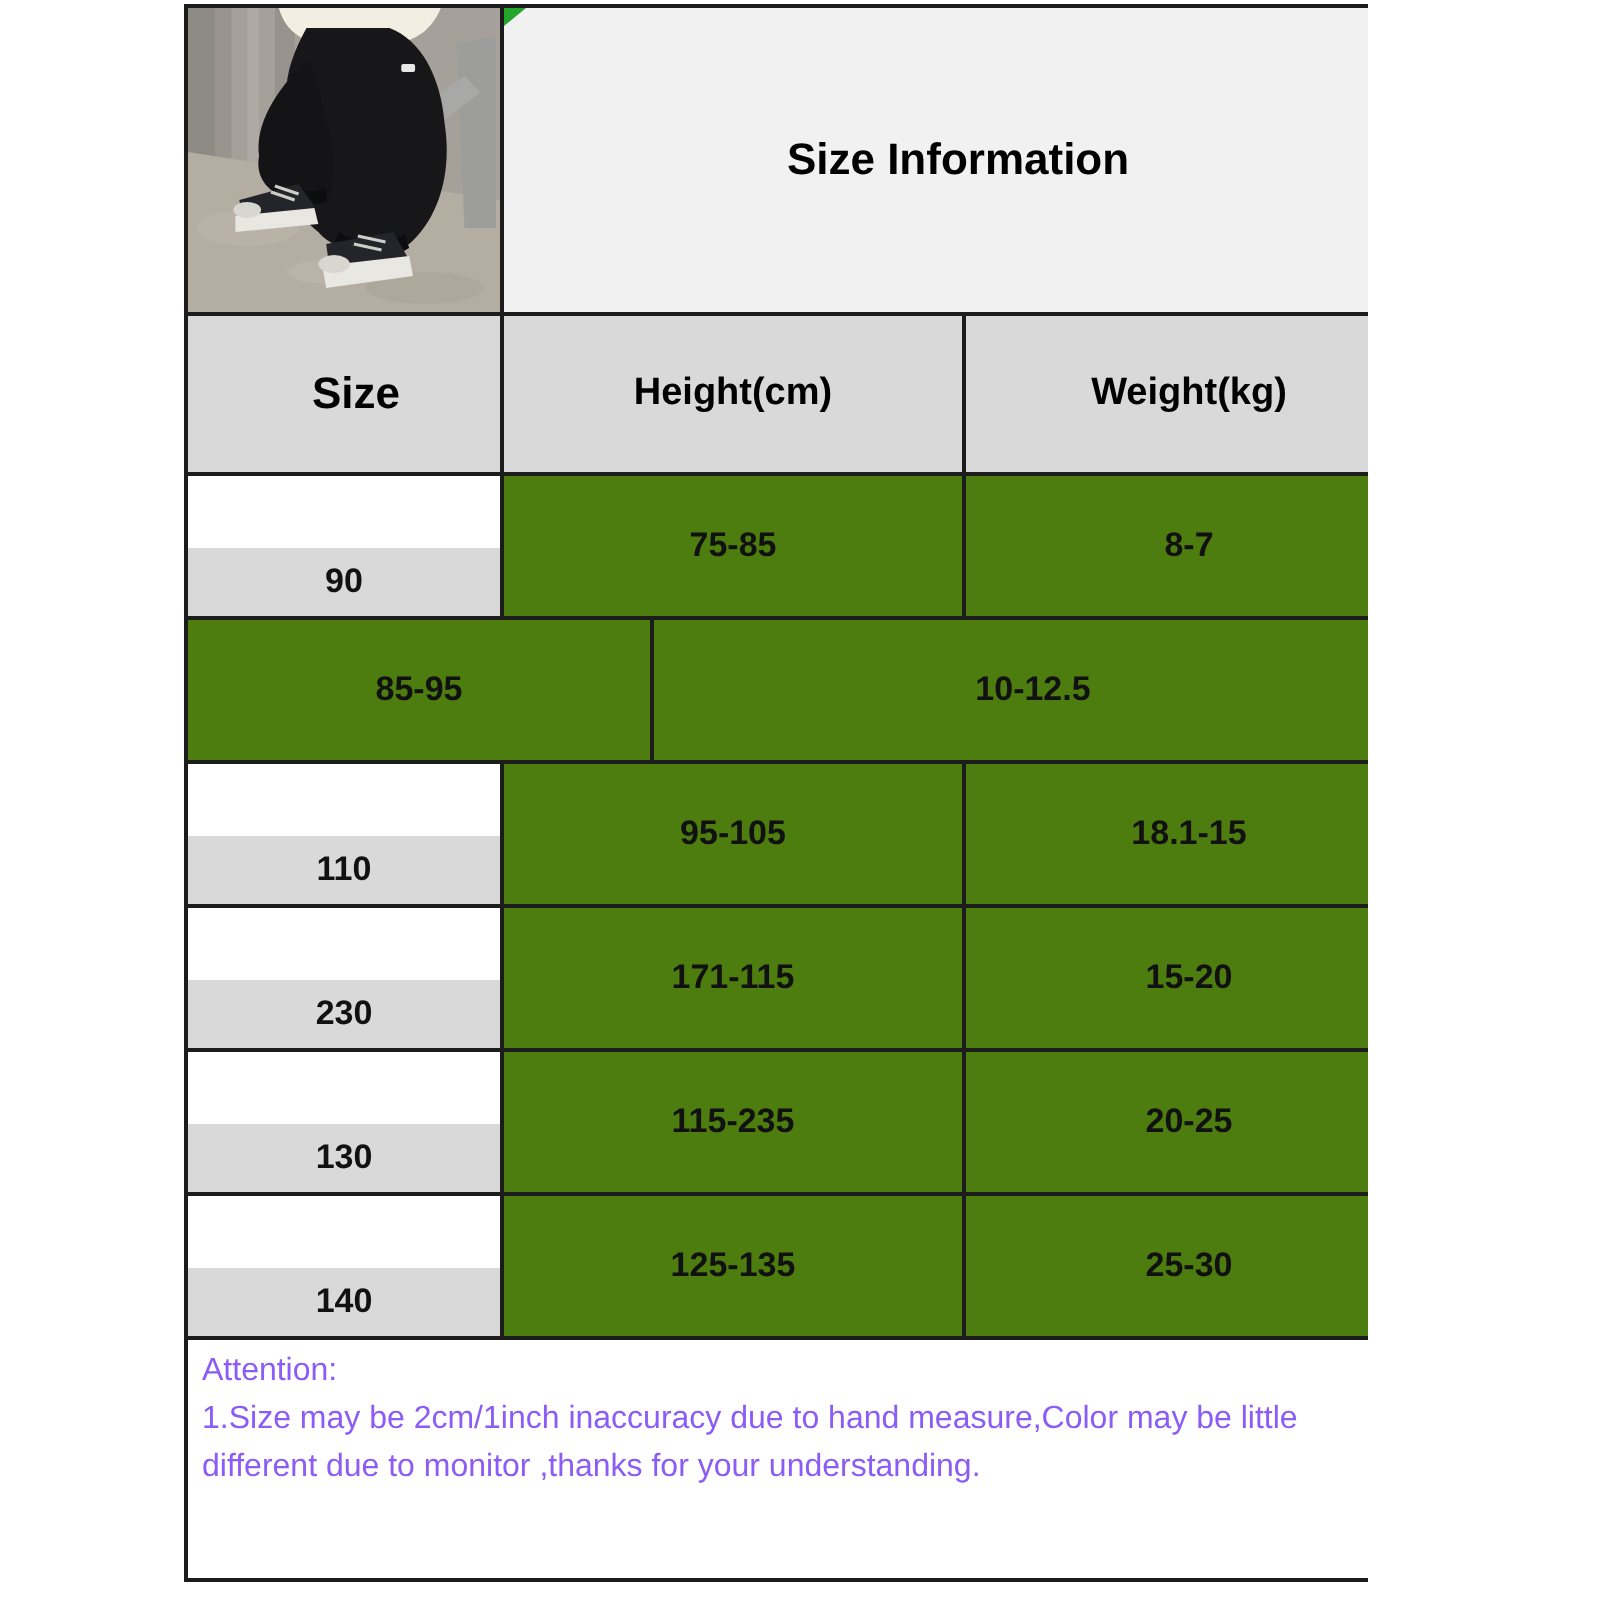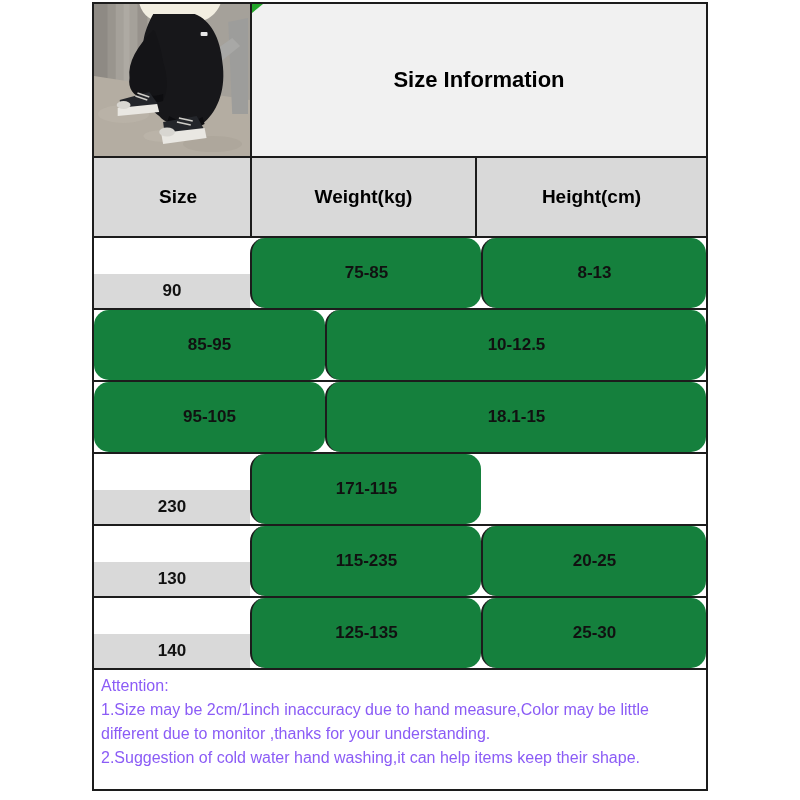--- a/index.html
+++ b/index.html
@@ -1,17 +1,17 @@
 <!DOCTYPE html>
 <html><head>
 <meta charset="utf-8">
 <style>
   html,body{margin:0;padding:0;background:#ffffff;}
   .sheet{
-    position:relative;width:800px;height:800px;background:#ffffff;
+    position:relative;width:684px;height:800px;background:#ffffff;
     font-family:"Liberation Sans","DejaVu Sans",sans-serif;color:#111111;
     overflow:hidden;
   }
   .size-chart{
     position:absolute;left:92px;top:2px;width:616px;height:789px;
     border:2px solid #1c1c1c;box-sizing:border-box;
     display:flex;flex-direction:column;background:#ffffff;
   }
   .row{display:flex;flex-direction:row;box-sizing:border-box;flex:0 0 auto;}
   .row + .row{border-top:2px solid #1c1c1c;}
@@ -32,27 +32,27 @@
   .title-text{font-size:22px;font-weight:bold;color:#000;}
   .corner-marker{
     position:absolute;left:158px;top:0;width:11px;height:9px;
     background:#23a62a;clip-path:polygon(0 0,100% 0,0 100%);
     z-index:3;
   }
 
   
   .header-row{height:80px;}
   .header-row .cell{background:#d9d9d9;font-weight:bold;color:#000;}
-  .size-head{font-size:19px;padding-left:12px;}
+  .size-head{font-size:22px;padding-left:12px;}
   .col-head{font-size:19px;}
 
   
   .data-row{height:72px;}
   .data-row .col-size{background:#d9d9d9;margin-top:36px;}
-  .data-row .col-height,.data-row .col-weight{background:#15803d;border-radius:15px;}
+  .data-row .col-height,.data-row .col-weight{background:#4d7c0f;}
   .data-row .cell{font-size:17px;font-weight:bold;color:#111;}
 
   
   .attention-row{flex:1 1 auto;background:#ffffff;}
   .attention-box{
     width:100%;height:100%;box-sizing:border-box;
     padding:4px 6px 4px 7px;text-align:left;
     font-size:16px;line-height:24px;color:#8b5cf6;
   }
   .attention-box div{white-space:normal;}
@@ -106,54 +106,55 @@
         </svg>
       </div>
       <div class="cell title-cell">
         <span class="title-text">Size Information</span>
       </div>
       <div class="corner-marker"></div>
     </div>
 
     <div class="row header-row">
       <div class="cell col-size size-head">Size</div>
+      <div class="cell col-height col-head">Height(cm)</div>
       <div class="cell col-weight col-head">Weight(kg)</div>
-      <div class="cell col-height col-head">Height(cm)</div>
     </div>
 
     <div class="row data-row">
       <div class="cell col-size">90</div>
       <div class="cell col-height">75-85</div>
-      <div class="cell col-weight">8-13</div>
+      <div class="cell col-weight">8-7</div>
     </div>
     <div class="row data-row">
       <div class="cell col-height">85-95</div>
       <div class="cell col-weight">10-12.5</div>
     </div>
     <div class="row data-row">
+      <div class="cell col-size">110</div>
       <div class="cell col-height">95-105</div>
       <div class="cell col-weight">18.1-15</div>
     </div>
     <div class="row data-row">
       <div class="cell col-size">230</div>
       <div class="cell col-height">171-115</div>
+      <div class="cell col-weight">15-20</div>
     </div>
     <div class="row data-row">
       <div class="cell col-size">130</div>
       <div class="cell col-height">115-235</div>
       <div class="cell col-weight">20-25</div>
     </div>
     <div class="row data-row">
       <div class="cell col-size">140</div>
       <div class="cell col-height">125-135</div>
       <div class="cell col-weight">25-30</div>
     </div>
 
     <div class="row attention-row">
       <div class="attention-box">
         <div>Attention:</div>
         <div>1.Size may be 2cm/1inch inaccuracy due to hand measure,Color may be little different due to monitor ,thanks for your understanding.</div>
-        <div>2.Suggestion of cold water hand washing,it can help items keep their shape.</div>
       </div>
     </div>
 
   </div>
 </div>
 
 </body></html>

